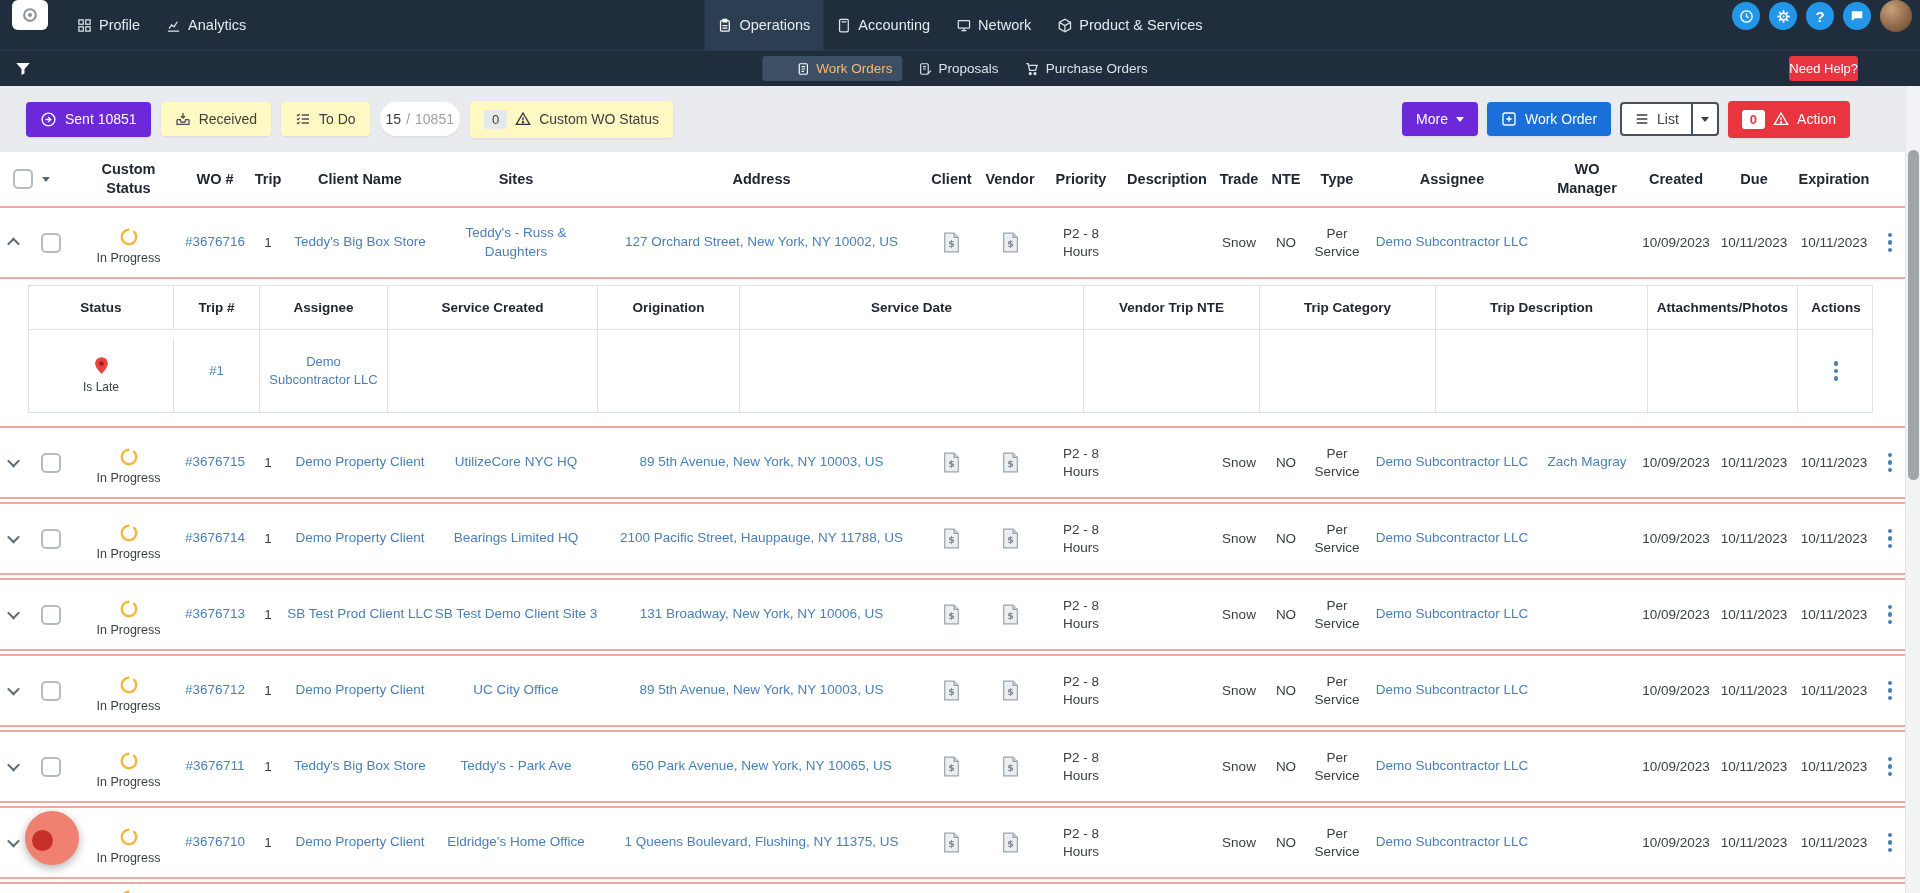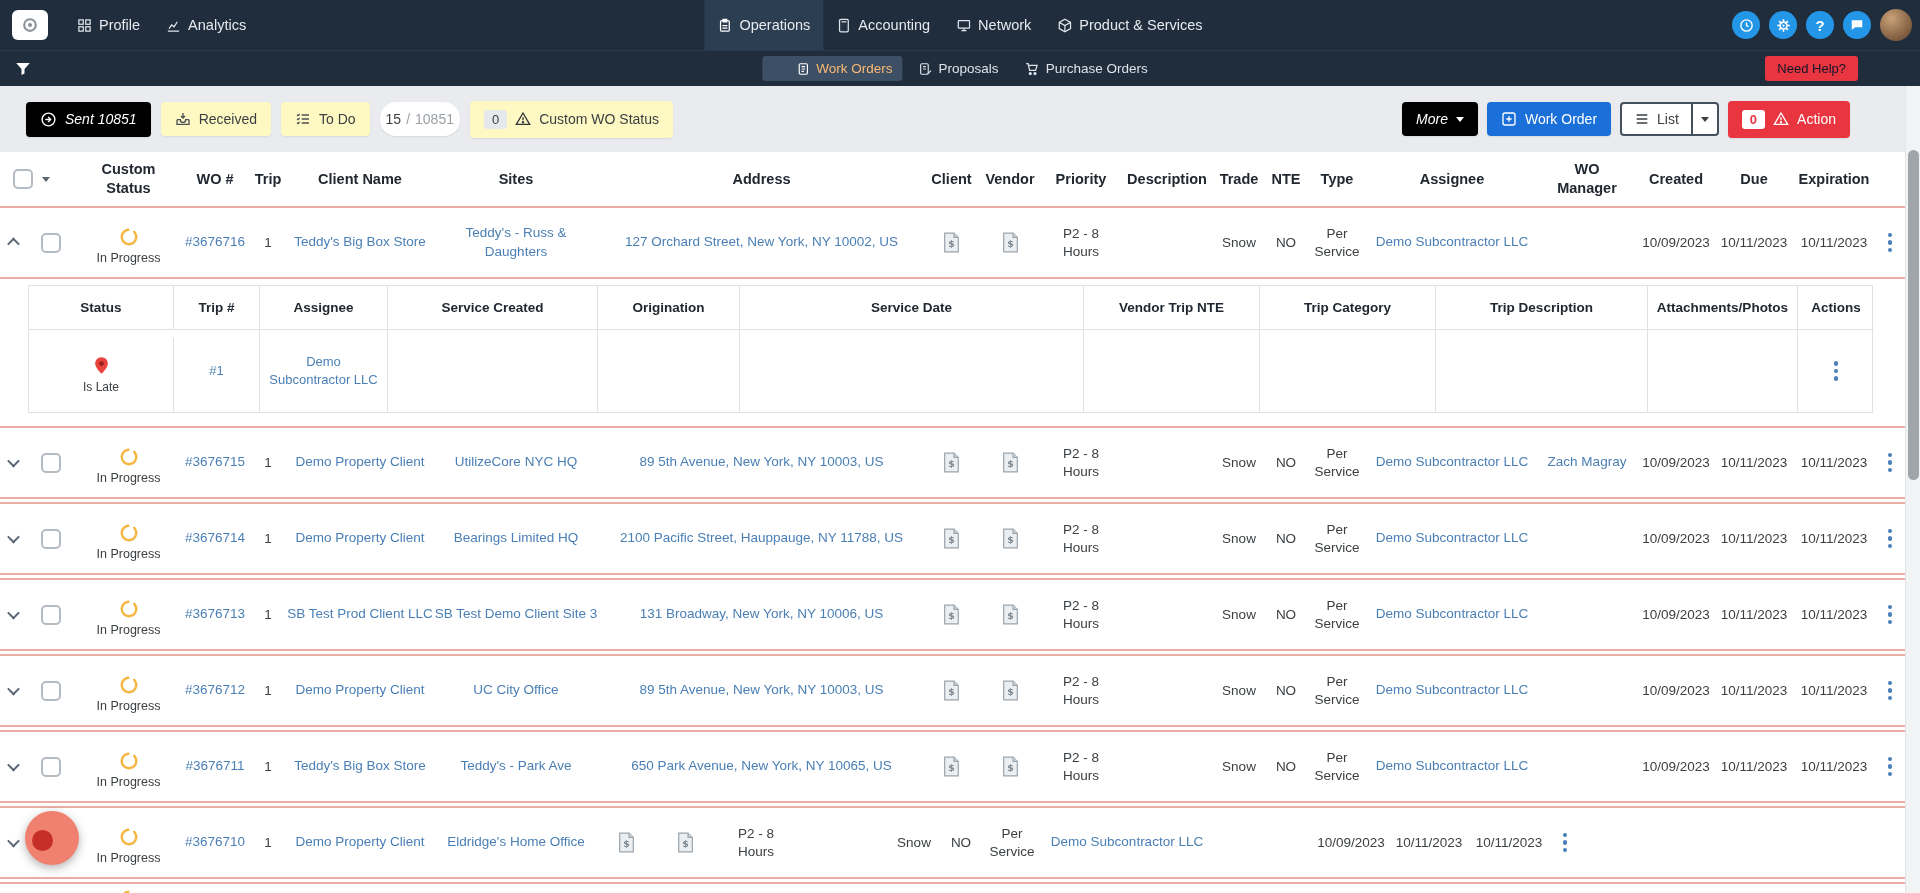--- a/index.html
+++ b/index.html
@@ -1,42 +1,42 @@
 <!DOCTYPE html>
 <html><head>
 <meta charset="utf-8">
 <style>
   * { box-sizing: border-box; margin: 0; padding: 0; }
   html, body { width: 1920px; height: 893px; overflow: hidden; background: #fff;
     font-family: "Liberation Sans", sans-serif; color: #3c4043; position: relative; }
   a { text-decoration: none; }
 
   
-  .topnav { height: 50px; background: #1f2d3d; display: flex; align-items: center; padding: 0 8px 0 12px; position: relative; }
+  .topnav { height: 50px; background: #1f2d3d; display: flex; align-items: flex-start; padding: 0 8px 0 12px; position: relative; }
   .logo-box { width: 36px; height: 30px; background: #fff; border-radius: 6px; display: flex; align-items: center; justify-content: center; margin-right: 16px; cursor: pointer; }
   .nav-item { display: flex; align-items: center; gap: 7px; color: #e6eaee; font-size: 14.5px; padding: 0 13px; height: 50px; cursor: pointer; white-space: nowrap; }
   .nav-item.active { background: #2c3e52; }
   .nav-center { position: absolute; left: 50%; transform: translateX(-50%); display: flex; height: 50px; }
   .nav-right { margin-left: auto; display: flex; align-items: center; gap: 9px; }
   .circle-btn { width: 28px; height: 28px; border-radius: 50%; background: #2496e8; border: none; display: flex; align-items: center; justify-content: center; color: #fff; cursor: pointer; font-family: inherit; }
   .circle-btn .q { color: #fff; font-size: 15px; font-weight: bold; }
   .avatar { width: 32px; height: 32px; border-radius: 50%; background: radial-gradient(circle at 35% 30%, #c9a178, #7a583c 75%); cursor: pointer; }
 
   
   .subnav { height: 36px; background: #1f2d3d; border-top: 1px solid #2a3a4c; display: flex; align-items: center; padding: 0 62px 0 14px; position: relative; }
   .subnav-tabs { position: absolute; left: 50%; transform: translateX(-50%); display: flex; gap: 6px; }
   .subtab { display: flex; align-items: center; gap: 6px; color: #dde3e9; font-size: 13.5px; padding: 5px 10px; border-radius: 3px; cursor: pointer; white-space: nowrap; }
   .subtab.active { background: #3c4f64; color: #fdba74; padding-left: 34px; }
-  .need-help { margin-left: auto; background: #e8353f; color: #0f172a; font-size: 13px; padding: 5px 12px; border-radius: 3px; border: none; cursor: pointer; font-family: inherit; }
+  .need-help { margin-left: auto; background: #e8353f; color: #ffffff; font-size: 13px; padding: 5px 0; border-radius: 3px; border: none; cursor: pointer; font-family: inherit; }
   .funnel { cursor: pointer; display: flex; align-items: center; }
 
   
   .toolbar { height: 66px; background: #e9ebee; display: flex; align-items: center; padding: 0 70px 0 26px; gap: 10px; }
   .btn { display: inline-flex; align-items: center; gap: 8px; font-size: 14px; border-radius: 4px; padding: 9px 14px; border: none; cursor: pointer; background: #fef9c3; color: #3c4043; box-shadow: 0 1px 2px rgba(0,0,0,.08); font-family: inherit; white-space: nowrap; }
-  .btn.dark { background: #000000; color: #fff; font-style: italic; }
+  .btn.dark { background: #6d28d9; color: #fff; }
   .btn.blue { background: #1a6fd8; color: #fff; }
   .btn.red  { background: #e8353f; color: #fff; }
   .pagination { background: #fff; border-radius: 16px; padding: 9px 6px; font-size: 14px; color: #3c4043; box-shadow: 0 1px 2px rgba(0,0,0,.08); display: flex; gap: 5px; }
   .pagination .muted { color: #9aa0a6; }
   .badge-gray  { background: #e6e9ec; border-radius: 3px; padding: 2px 8px; font-size: 13px; color: #3c4043; }
   .badge-white { background: #fff; border-radius: 3px; padding: 2px 8px; font-size: 13px; color: #e8353f; font-weight: bold; }
   .toolbar-right { margin-left: auto; display: flex; gap: 9px; align-items: center; }
   .caret { width: 0; height: 0; border-left: 4.5px solid transparent; border-right: 4.5px solid transparent; border-top: 5px solid currentColor; display: inline-block; }
   .list-btn { display: inline-flex; border: 2px solid #45515e; border-radius: 4px; background: #fff; overflow: hidden; align-items: stretch; }
   .list-main { display: flex; align-items: center; gap: 7px; padding: 7px 12px; font-size: 14px; cursor: pointer; }
@@ -818,20 +818,23 @@
     <div class="cell c-wo">
           <a class="link">#3676710</a>
         </div>
     <div class="cell c-trip">1</div>
     <div class="cell c-client">
           <a class="link">Demo Property Client</a>
         </div>
     <div class="cell c-sites">
           <a class="link">Eldridge's Home Office</a>
         </div>
+    <div class="cell c-address">
+          <a class="link">1 Queens Boulevard, Flushing, NY 11375, US</a>
+        </div>
     <div class="cell c-cdoc">
       <svg viewBox="0 0 20 24" width="17" height="21">
             <path d="M2 1h11l5 5v17H2z" fill="#eceff1" stroke="#9aa4ad" stroke-width="1.4"></path>
             <path d="M13 1v5h5" fill="#cfd6db" stroke="#9aa4ad" stroke-width="1.4"></path>
             <text x="10" y="17" font-size="11" font-family="DejaVu Sans, sans-serif" font-weight="bold" fill="#7b8691" text-anchor="middle">$</text>
           </svg>
     </div>
     <div class="cell c-vdoc">
       <svg viewBox="0 0 20 24" width="17" height="21">
             <path d="M2 1h11l5 5v17H2z" fill="#eceff1" stroke="#9aa4ad" stroke-width="1.4"></path>

